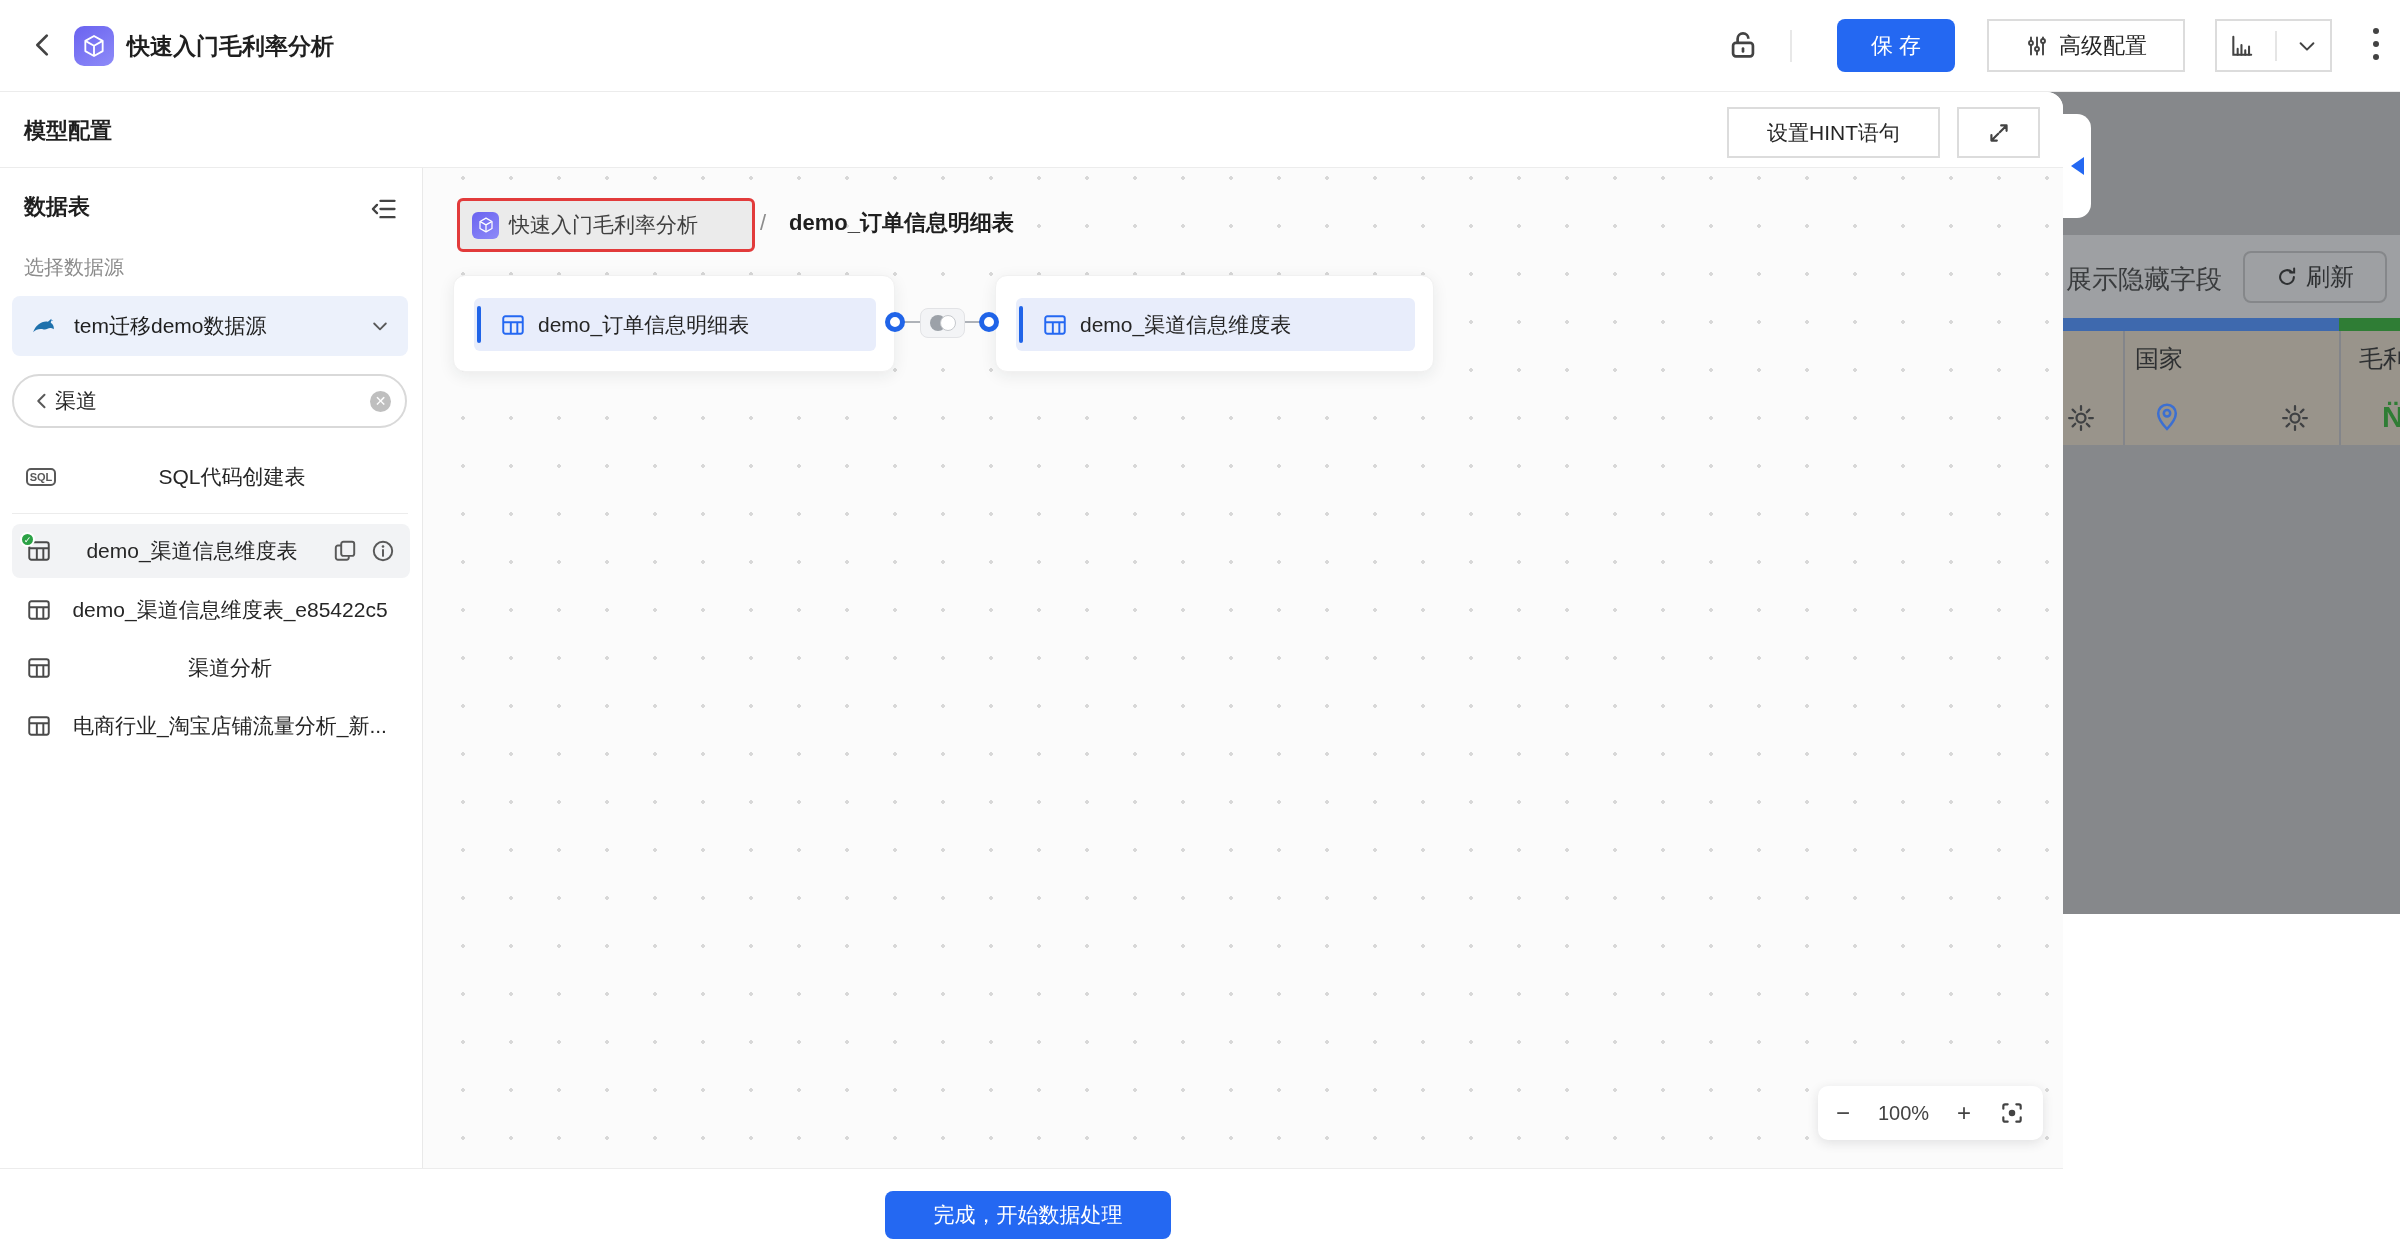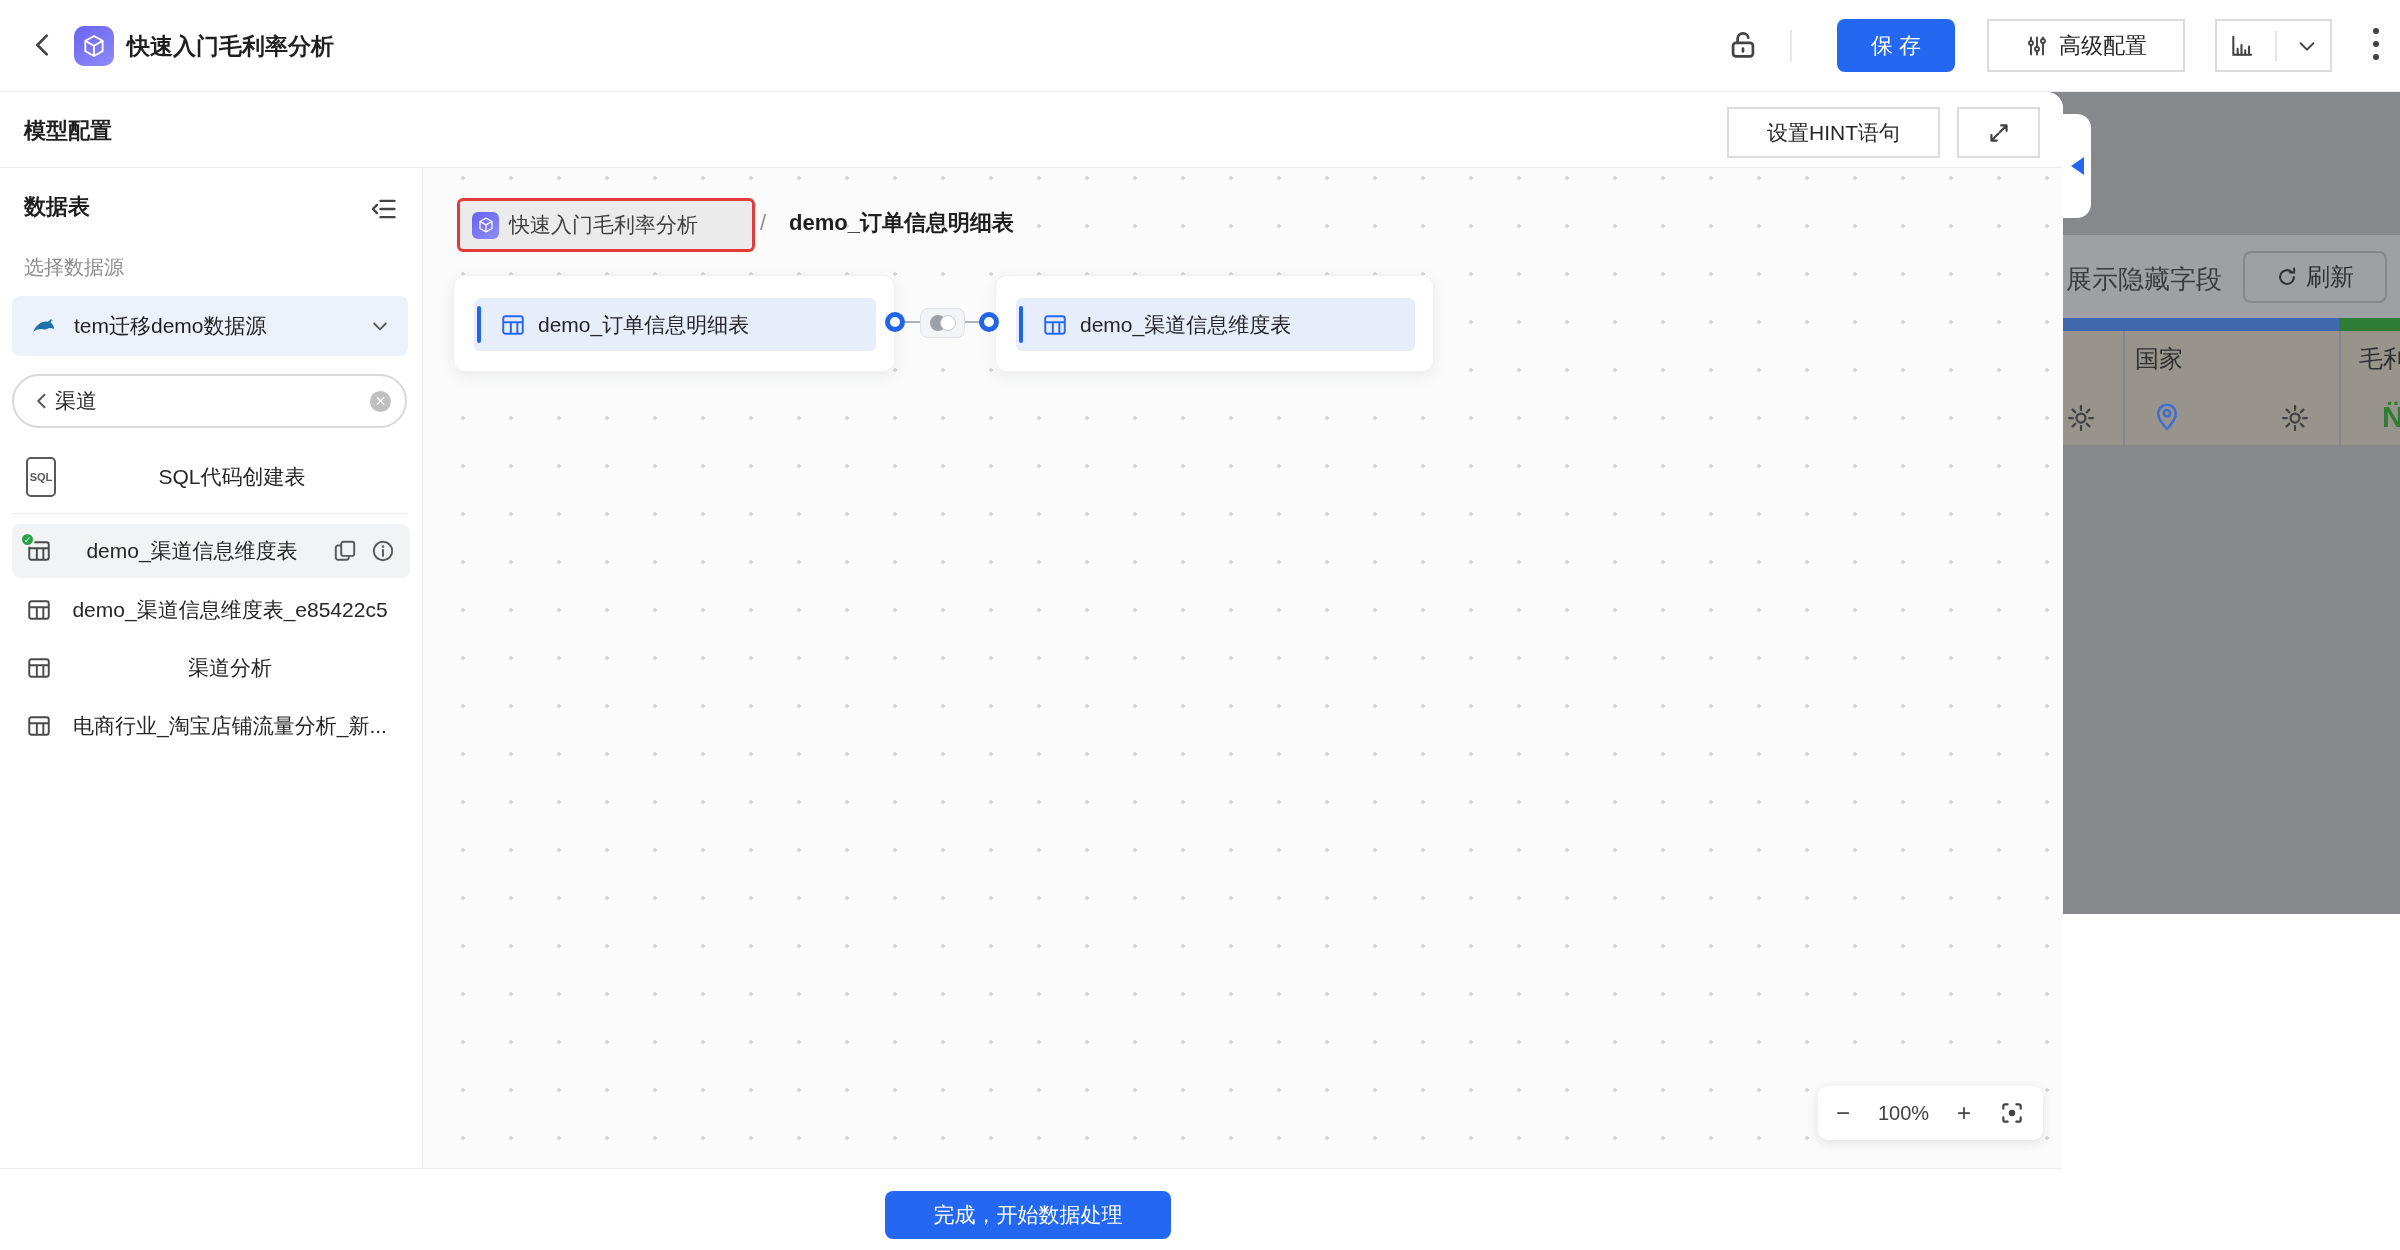--- a/index.html
+++ b/index.html
@@ -64,21 +64,21 @@
   #sb-search { left:12px; top:206px; width:395px; height:54px; border:2px solid #d9d9d9; border-radius:27px; background:#fff; padding:0 14px 0 18px; gap:3px; }
   #sb-search .val { font-size:21px; color:#262626; flex:1; border:none; outline:none; background:transparent; font-family:inherit; }
   #sb-search .clear { width:21px; height:21px; border-radius:50%; background:#bfbfbf; color:#fff; font-size:14px; display:flex; align-items:center; justify-content:center; }
   .sb-row { left:12px; width:398px; height:54px; border-radius:8px; padding:0 14px; gap:12px; display:flex; align-items:center; position:absolute; }
   .sb-row .lbl { font-size:21px; color:#262626; white-space:nowrap; overflow:hidden; flex:1;text-align:center; }
   .sb-row.sel { background:#F2F3F5; }
   #sb-divider { left:12px; top:345px; width:396px; height:1px; background:#ececec; }
   .tbl-ico { color:#4a4a4a; position:relative; }
   .badge { position:absolute; left:-6px; top:-6px; width:15px; height:15px; border-radius:50%; background:#2BA245; border:2px solid #fff;
      color:#fff; font-size:9px; display:flex; align-items:center; justify-content:center; font-weight:700; }
-  .sqlbox { width:30px; height:40px; border:2px solid #595959; border-radius:5px; color:#595959; font-size:11px; font-weight:700;
+  .sqlbox { width:30px; height:18px; border:2px solid #595959; border-radius:5px; color:#595959; font-size:11px; font-weight:700;
      display:flex; align-items:center; justify-content:center; letter-spacing:0; }
 
   
   #canvas { left:423px; top:76px; width:1640px; height:1000px; background-color:#FBFBFB;
      background-image:radial-gradient(circle,#d8d8d8 1.6px,transparent 1.8px); background-size:48px 48px; background-position:16px 34px; }
   #crumb-chip { left:34px; top:30px; width:298px; height:54px; border:3px solid #E23B3B; border-radius:6px; background:#EBEBEB;
      display:flex; align-items:center; gap:10px; padding:0 12px; }
   #crumb-chip .mini { width:27px; height:27px; border-radius:6px; background:linear-gradient(145deg,#6a63f0,#8e8bf8); display:flex; align-items:center; justify-content:center; }
   #crumb-chip .lbl { font-size:21px; color:#404040; white-space:nowrap; }
   #crumb-sep { left:337px; top:42px; font-size:22px; color:#8c8c8c; }

